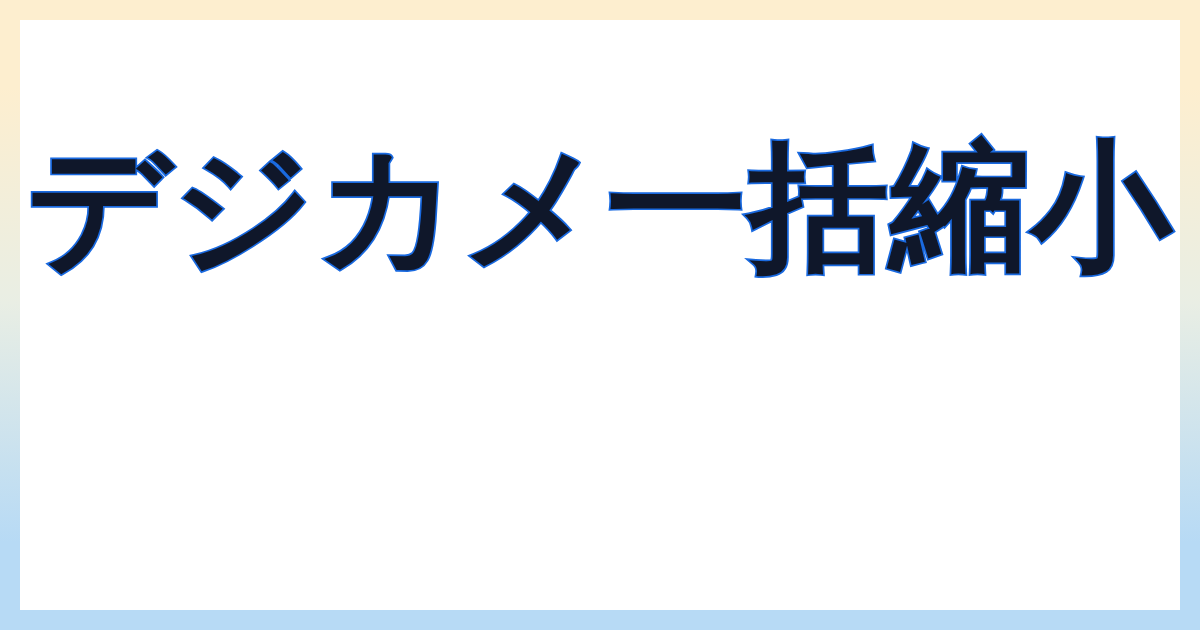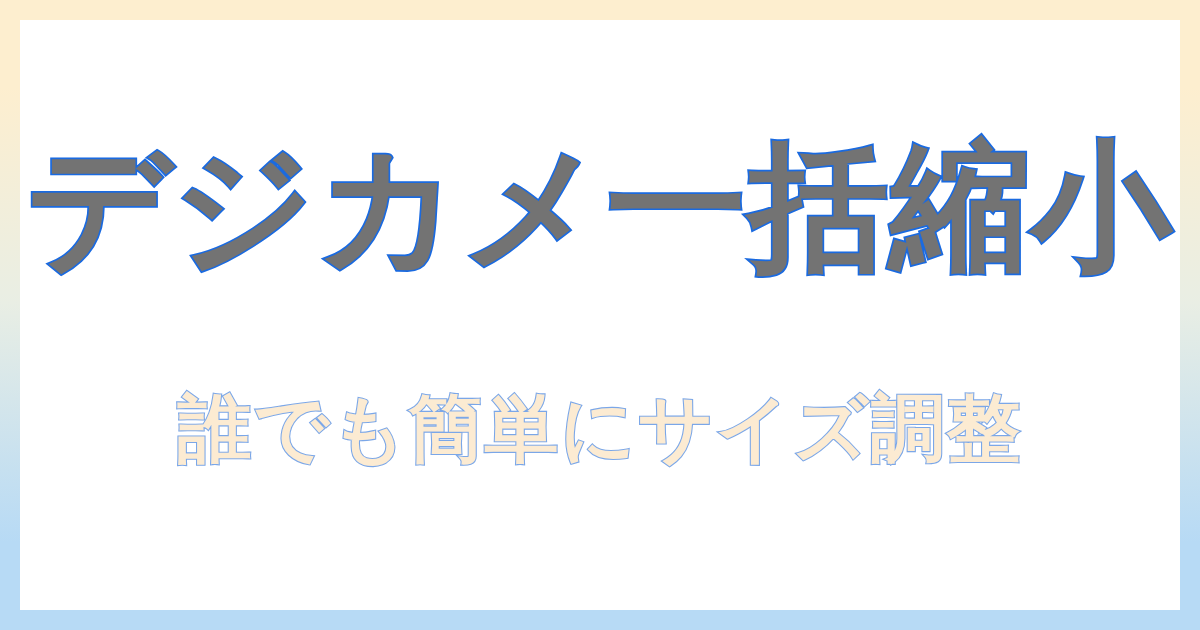--- a/index.html
+++ b/index.html
@@ -95,21 +95,18 @@
   }
 </style>
 </head>
 <body>
 
 <div id="poster" style="--frame-top: #FDEECF; --frame-mid: #E9EEE4; --frame-bottom: #B7DAF5;">
 
   <div id="card" style="background: rgb(255, 255, 255); inset: 20px;">
 
     <div id="title-block">
-      <span id="title" style="color: #737373; font-size: 140px; -webkit-text-stroke: 3.4px rgb(26, 106, 224);">デジカメ一括縮小</span>
+      <span id="title" style="color: #0f172a; font-size: 140px; -webkit-text-stroke: 3.4px rgb(26, 106, 224);">デジカメ一括縮小</span>
     </div>
 
-    <div id="subtitle-block">
-      <span id="subtitle" style="color: rgb(252, 235, 210); font-size: 74px; -webkit-text-stroke: 2.2px rgb(123, 167, 232);">誰でも簡単にサイズ調整</span>
-    </div>
 
   </div>
 </div>
 
 </body></html>

